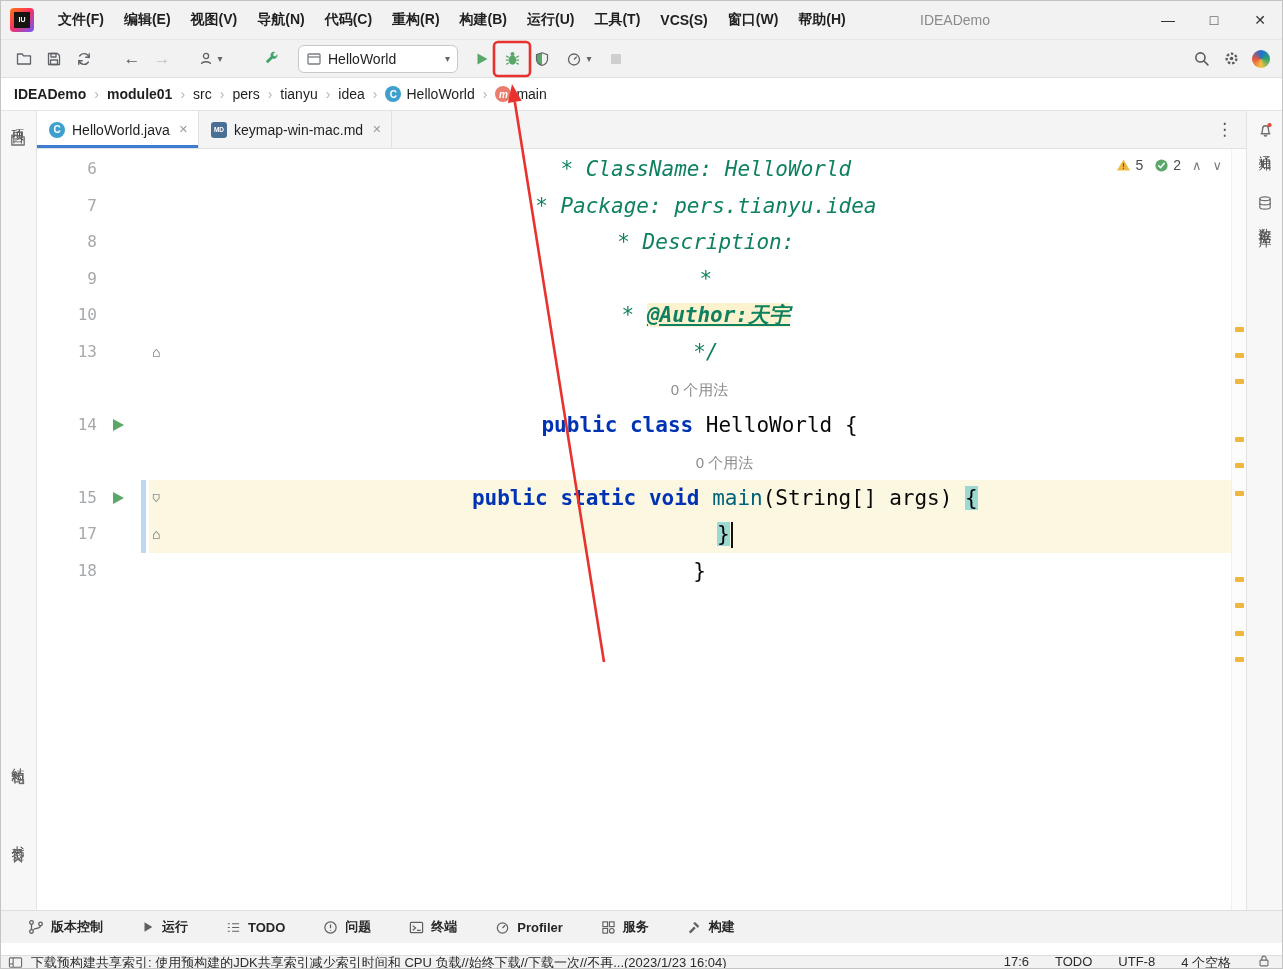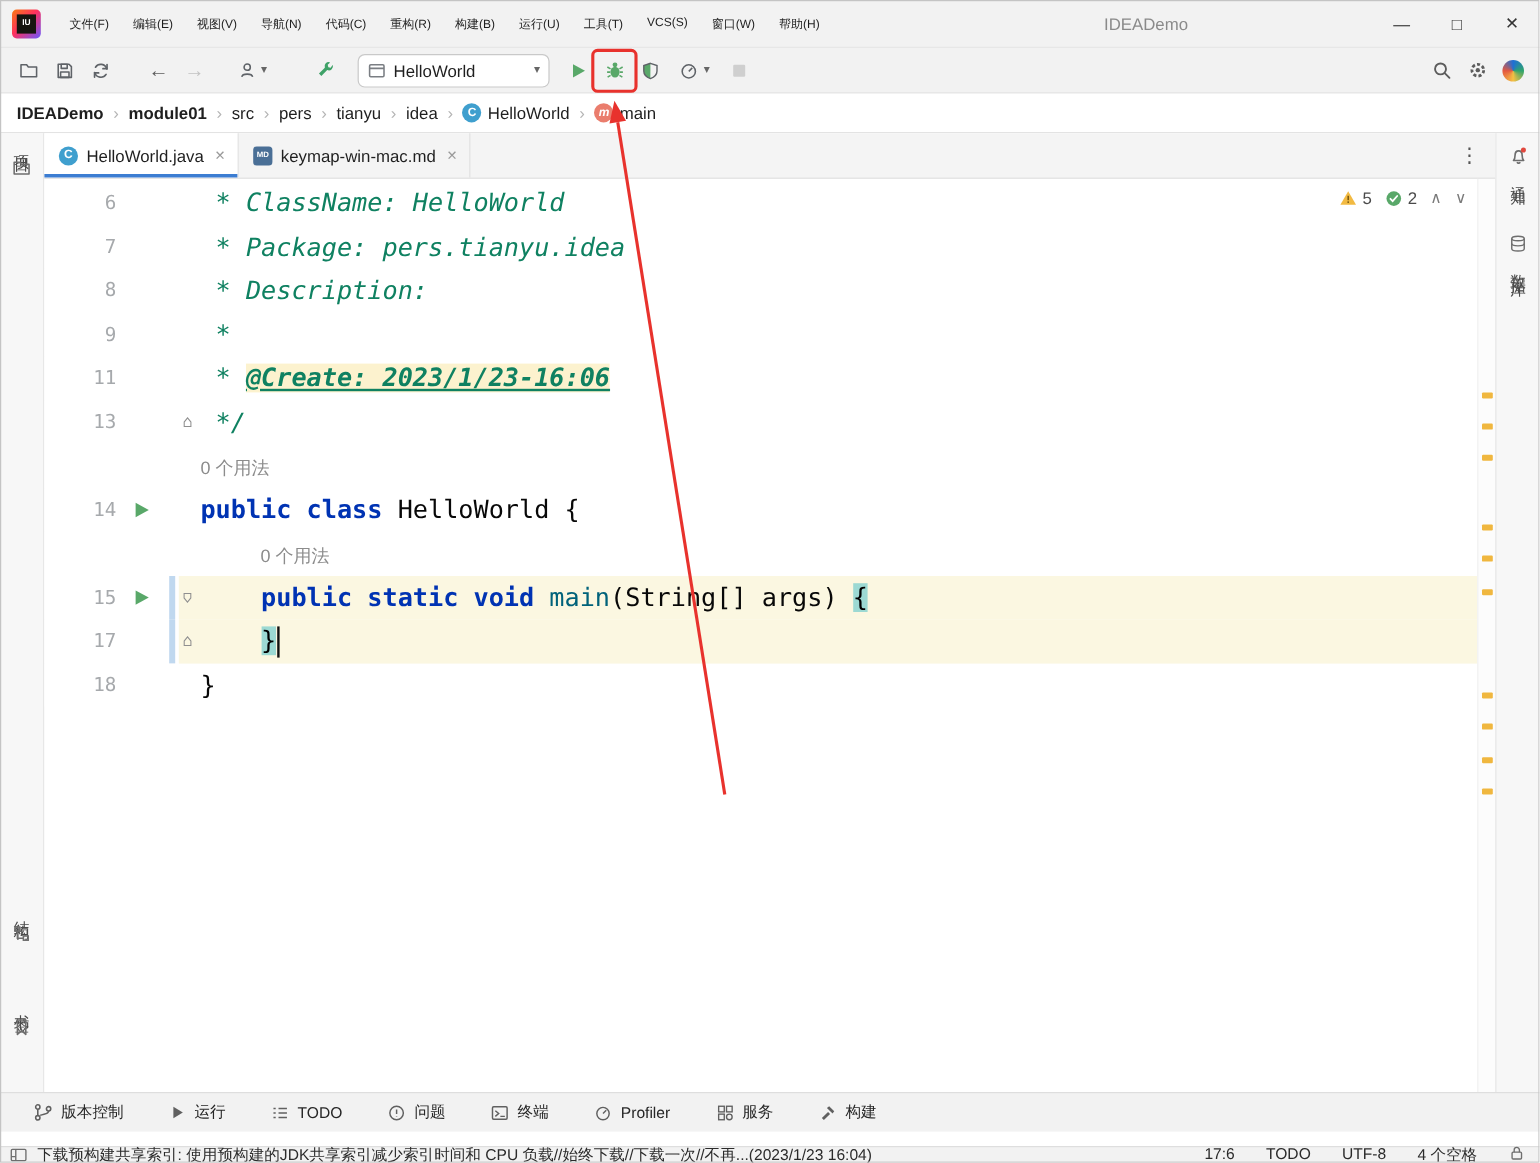--- a/index.html
+++ b/index.html
@@ -5,21 +5,21 @@
   html,body{margin:0;padding:0;}
   body{width:1283px;height:969px;position:relative;overflow:hidden;background:#fff;
        font-family:"Liberation Sans","DejaVu Sans",sans-serif;color:#1f1f1f;-webkit-font-smoothing:antialiased;}
   svg{display:block;}
   
   .menubar{position:absolute;left:0;top:0;right:0;height:40px;background:#f2f2f2;display:flex;align-items:center;border-bottom:1px solid #e7e7e7;box-sizing:border-box;}
   .logo{width:24px;height:24px;margin:0 14px 0 10px;border-radius:4px;flex:0 0 auto;
         background:linear-gradient(135deg,#f97a12,#fe315d 45%,#6b57ff);display:flex;align-items:center;justify-content:center;}
   .logo i{width:16px;height:16px;background:#16150f;display:flex;align-items:center;justify-content:center;
           color:#fff;font:bold 7px "Liberation Sans",sans-serif;font-style:normal;}
-  .menu-item{padding:0 10px;font-size:10px;height:100%;display:flex;align-items:center;white-space:nowrap;}
+  .menu-item{padding:0 10px;font-size:14px;height:100%;display:flex;align-items:center;white-space:nowrap;font-weight:bold;}
   .win-title{position:absolute;left:920px;top:0;height:40px;display:flex;align-items:center;color:#8a8a8a;font-size:14px;}
   .win-controls{margin-left:auto;display:flex;height:100%;}
   .wc{width:46px;height:100%;display:flex;align-items:center;justify-content:center;font-size:14px;color:#333;}
   
   .toolbar{position:absolute;top:40px;left:0;right:0;height:38px;background:#f2f2f2;border-bottom:1px solid #e0e0e0;
            display:flex;align-items:center;gap:2px;padding:0 8px 0 10px;box-sizing:border-box;}
   .tb-btn{width:28px;height:28px;display:flex;align-items:center;justify-content:center;border-radius:4px;flex:0 0 auto;}
   .tb-txt{font-size:17px;color:#5c5c5c;}
   .disabled{color:#c3c3c3;}
   .ml18{margin-left:18px;} .ml14{margin-left:14px;} .ml26{margin-left:26px;}
@@ -58,21 +58,21 @@
   .tabs-more{margin-left:auto;align-self:center;padding:0 13px;color:#555;font-size:17px;}
   .editor{flex:1;position:relative;overflow:hidden;}
   .code-lines{position:absolute;left:0;top:2px;right:14px;}
   .code-row{display:flex;height:36.5px;position:relative;}
   .gutter{width:112px;flex:0 0 112px;display:flex;position:relative;background:#fff;}
   .line-num{width:60px;text-align:right;font:16px/36.5px "DejaVu Sans Mono","Liberation Mono",monospace;color:#a6a9ac;}
   .gutter-ico{width:42px;display:flex;align-items:center;justify-content:center;}
   .run-tri{width:0;height:0;border-left:11px solid #59a869;border-top:6.5px solid transparent;border-bottom:6.5px solid transparent;}
   .bp{width:15px;height:15px;border-radius:50%;background:#db5860;}
   .vcs{position:absolute;left:104px;top:0;bottom:0;width:5px;background:#c0d8ef;}
-  .code-cell{flex:1;font:21px/36.5px "DejaVu Sans Mono","Liberation Mono",monospace;white-space:pre;padding-left:18px;position:relative;}
+  .code-cell{flex:1;font:21px/36.5px "DejaVu Sans Mono","Liberation Mono",monospace;white-space:pre;padding-left:18px;position:relative;text-align:center;}
   .bg-yellow{background:#fbf7e1;}
   .bg-pink{background:#fae2e0;}
   .t-doc{color:#0f8161;font-style:italic;}
   .t-doctag{color:#0f8161;font-style:italic;font-weight:bold;text-decoration:underline;background:#fcf2ce;}
   .t-kw{color:#0033b3;font-weight:bold;}
   .t-plain{color:#080808;}
   .t-method{color:#00627a;}
   .t-var{color:#080808;}
   .t-string{color:#067d17;font-weight:bold;}
   .t-match{background:#9cd9d3;color:#000;}
@@ -80,21 +80,21 @@
   .fold{position:absolute;left:3px;top:0;height:36.5px;line-height:36.5px;font-size:14px;color:#8f8f8f;}
   .fold-down{transform:rotate(180deg);}
   .hint{font:15px/36.5px "Liberation Sans",sans-serif;color:#8c8c8c;white-space:nowrap;}
   .scroll-col{position:absolute;right:0;top:0;bottom:0;width:14px;border-left:1px solid #f0f0f0;background:#fcfcfc;}
   .smark{position:absolute;right:2px;width:9px;height:5px;background:#f0b73f;border-radius:1px;}
   .inspection{position:absolute;top:8px;right:24px;display:flex;align-items:center;gap:11px;font-size:14px;color:#4a4a4a;}
   .insp-group{display:flex;align-items:center;gap:4px;}
   .insp-nav{color:#7a7a7a;font-size:13px;}
   
   .bottom-bar{position:absolute;left:0;right:0;bottom:26px;height:33px;background:#f2f2f2;border-top:1px solid #dedede;
-              display:flex;align-items:center;gap:38px;padding-left:28px;font-size:13px;box-sizing:border-box;}
+              display:flex;align-items:center;gap:38px;padding-left:28px;font-size:13px;box-sizing:border-box;font-weight:bold;}
   .bb-item{display:flex;align-items:center;gap:7px;color:#262626;white-space:nowrap;}
   .statusbar{position:absolute;left:0;right:0;bottom:0;height:14px;background:#f2f2f2;border-top:1px solid #dedede;
              display:flex;align-items:center;font-size:13px;color:#2b2b2b;padding:0 12px 0 8px;box-sizing:border-box;gap:8px;}
   .status-msg{display:flex;align-items:center;white-space:nowrap;overflow:hidden;}
   .status-right{margin-left:auto;display:flex;align-items:flex-start;gap:26px;}
   .frame{position:absolute;inset:0;border:1px solid #c4c4c4;pointer-events:none;z-index:60;box-sizing:border-box;}
   .overlay{position:absolute;inset:0;pointer-events:none;z-index:50;}
 </style>
 </head>
 <body>
@@ -370,24 +370,24 @@
         </div>
         <div class="code-row">
           <div class="gutter">
             <div class="line-num">9</div>
             <div class="gutter-ico"></div>
           </div>
           <div class="code-cell"><span class="t-doc"> *</span></div>
         </div>
         <div class="code-row">
           <div class="gutter">
-            <div class="line-num">11</div>
-            <div class="gutter-ico"></div>
-          </div>
-          <div class="code-cell"><span class="t-doc"> * </span><span class="t-doctag">@Create: 2023/1/23-16:06</span></div>
+            <div class="line-num">10</div>
+            <div class="gutter-ico"></div>
+          </div>
+          <div class="code-cell"><span class="t-doc"> * </span><span class="t-doctag">@Author:天宇</span></div>
         </div>
         <div class="code-row">
           <div class="gutter">
             <div class="line-num">13</div>
             <div class="gutter-ico"></div>
           </div>
           <div class="code-cell"><span class="fold">⌂</span><span class="t-doc"> */</span></div>
         </div>
         <div class="code-row">
           <div class="gutter">

